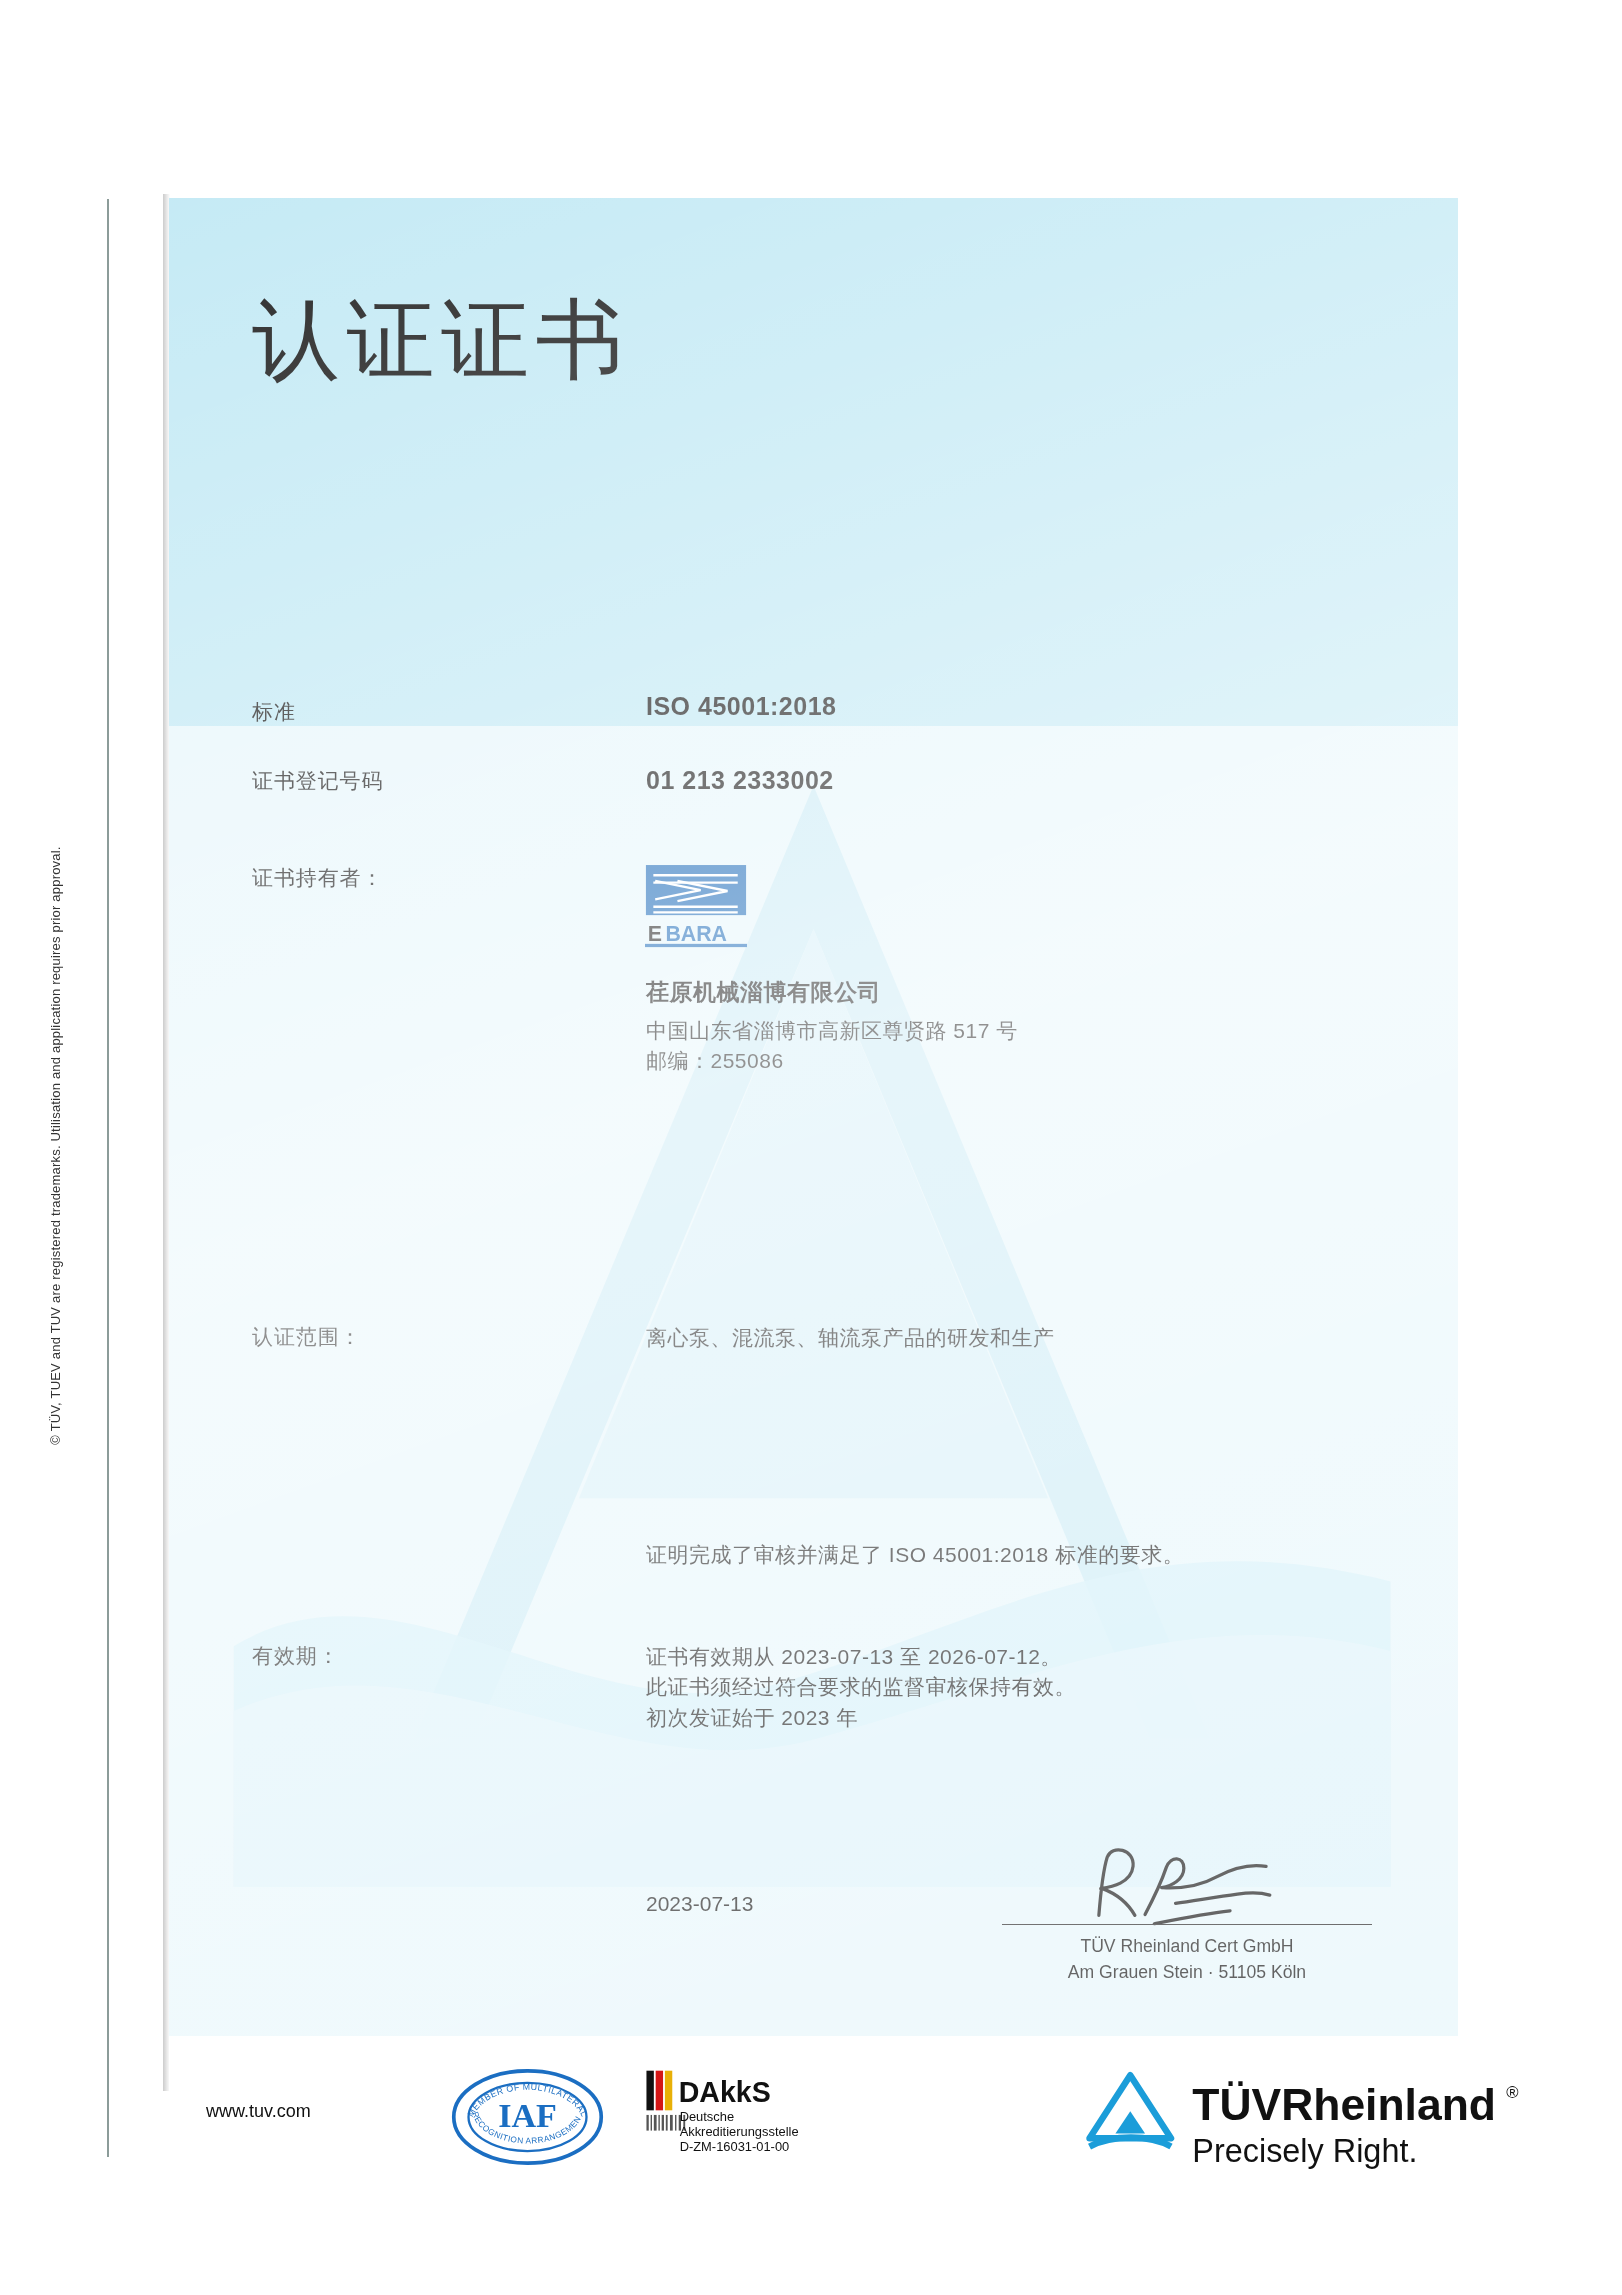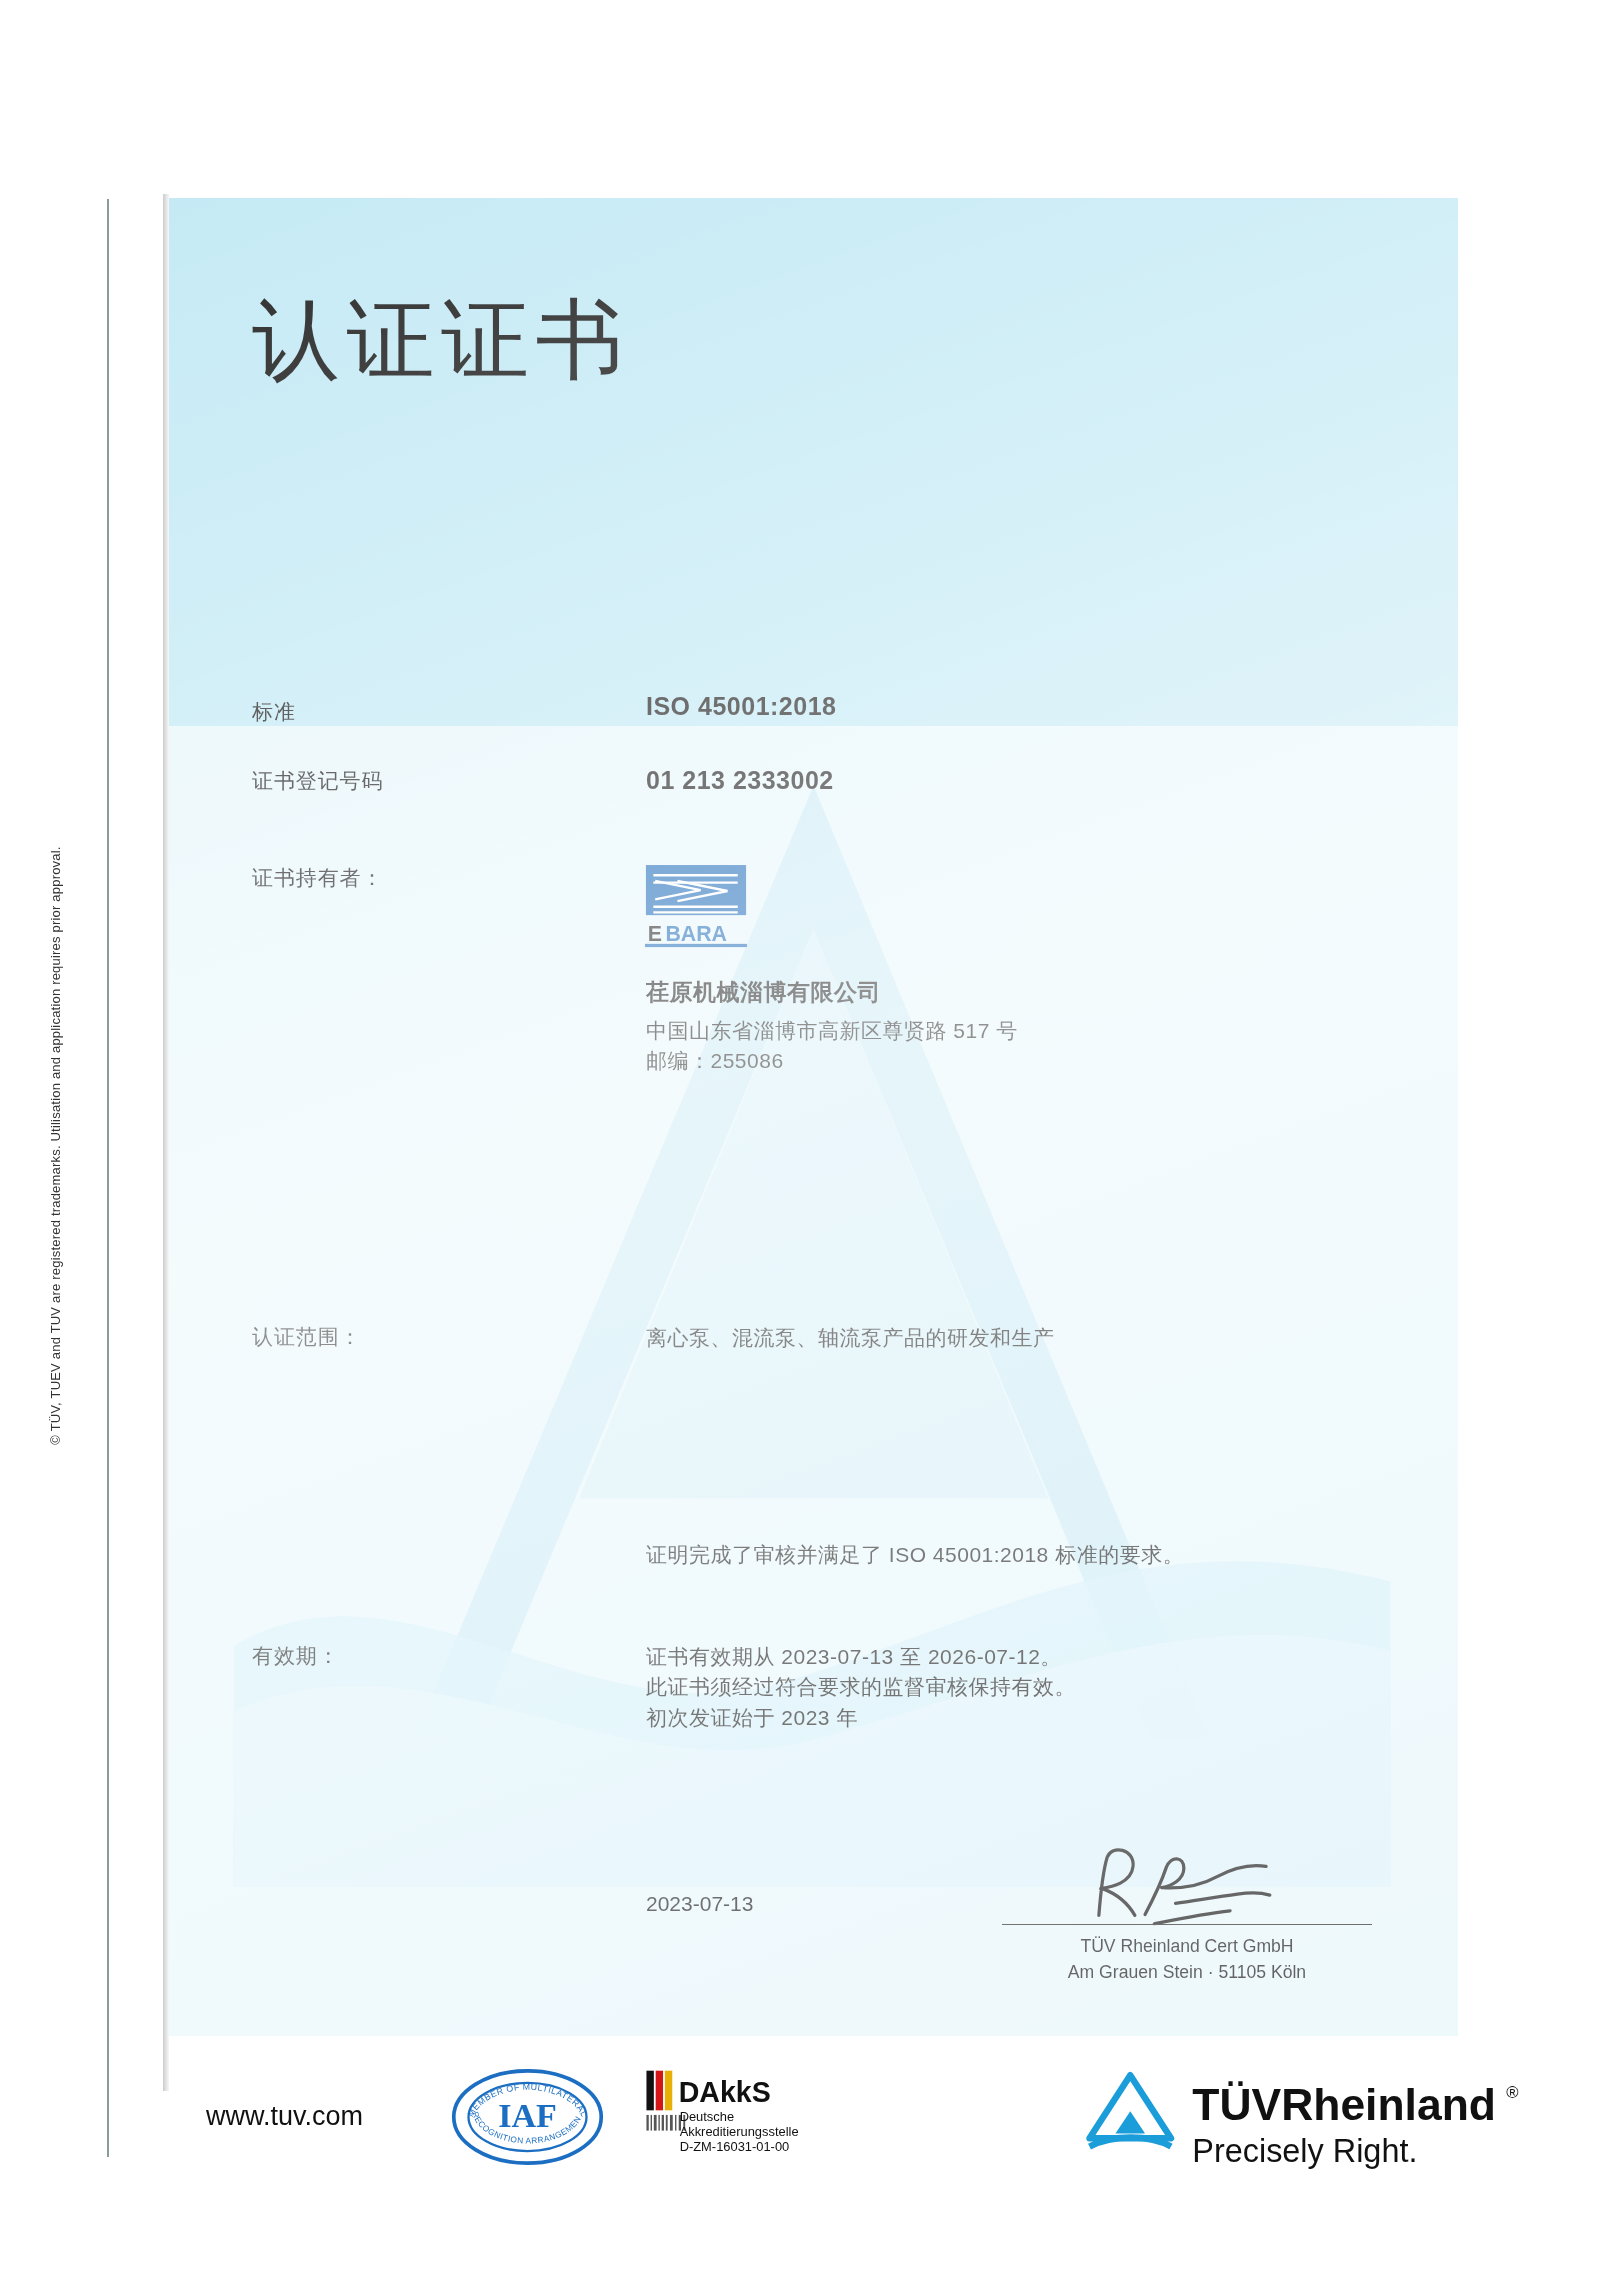--- a/index.html
+++ b/index.html
@@ -206,21 +206,21 @@
     left: 169px;
     top: 2036px;
     width: 1289px;
     height: 167px;
     background: #ffffff;
   }
   #footer-url {
     position: absolute;
     left: 37px;
     top: 65px;
-    font-size: 27px;
+    font-size: 18px;
     color: #111;
   }
   #iaf-logo {
     position: absolute;
     left: 282px;
     top: 28px;
     width: 153px;
     height: 106px;
   }
   #dakks-logo {

